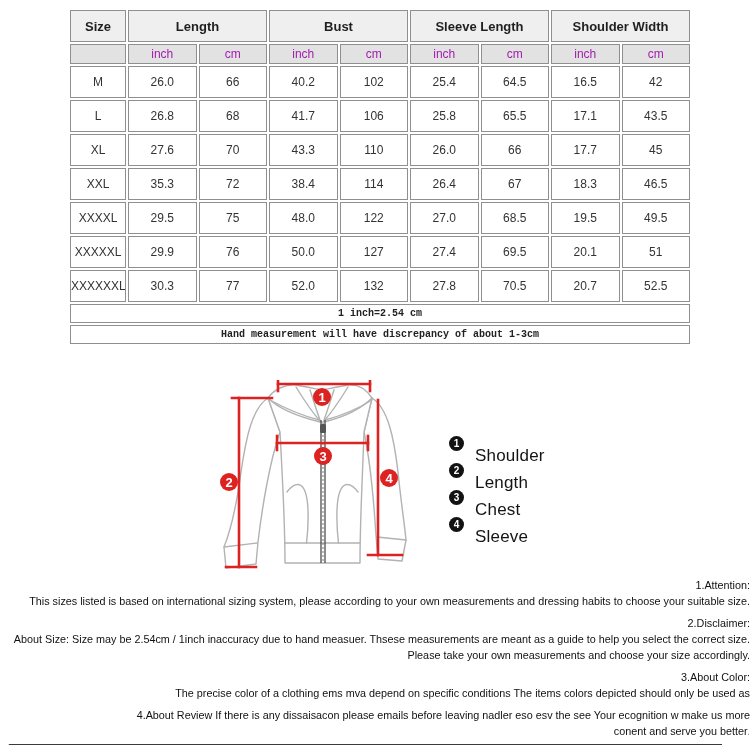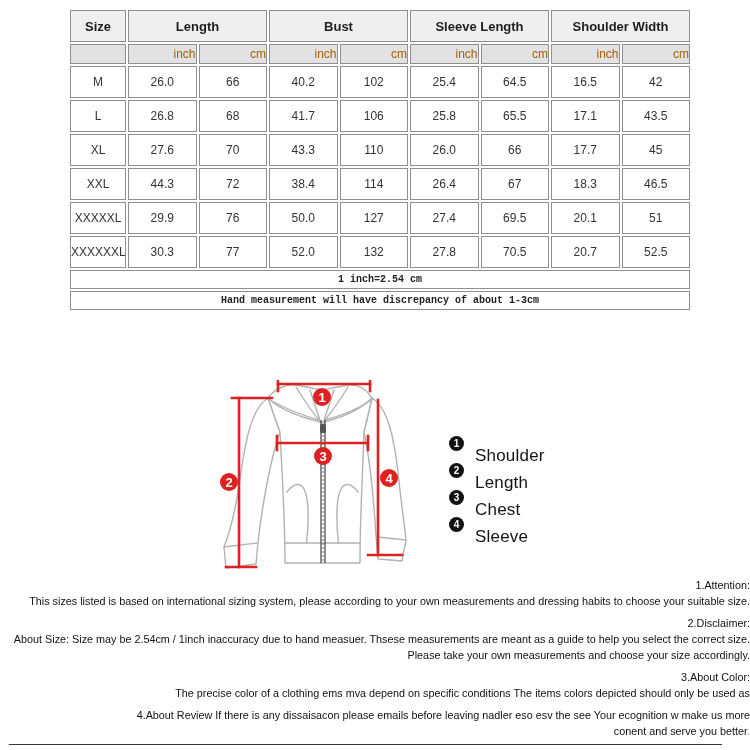--- a/index.html
+++ b/index.html
@@ -5,21 +5,21 @@
   html,body{margin:0;padding:0;background:#fff;}
   .page{position:relative;width:750px;height:750px;background:#fff;overflow:hidden;
         font-family:"Liberation Sans",sans-serif;border-radius:24px;}
 
   
   .size-table{position:absolute;left:68px;top:8px;width:624px;
               border-collapse:separate;border-spacing:2px;table-layout:fixed;background:#fff;}
   .size-table th,.size-table td{border:1px solid #8f8f8f;text-align:center;vertical-align:middle;
               padding:0;box-sizing:border-box;overflow:hidden;white-space:nowrap;}
   .size-table thead th.main{height:32px;background:#efefef;font-size:13px;font-weight:bold;color:#1f1f1f;}
-  .size-table thead td.unit{height:20px;background:#e2e2e2;font-size:12px;color:#a16207;text-align:right;}
+  .size-table thead td.unit{height:20px;background:#e2e2e2;font-size:12px;color:#a21caf;}
   .size-table tbody td{height:32px;font-size:12px;color:#333;background:#fff;}
   .size-table tfoot td{height:19px;background:#fff;color:#222;
               font-family:"Liberation Mono","DejaVu Sans Mono",monospace;font-weight:bold;font-size:10px;margin-left:28px;}
 
   
   .diagram-svg{position:absolute;left:200px;top:380px;}
 
   
   .legend{position:absolute;left:449px;top:430px;}
   .legend-row{display:flex;align-items:center;height:27px;}
@@ -101,28 +101,39 @@
           <td>70</td>
           <td>43.3</td>
           <td>110</td>
           <td>26.0</td>
           <td>66</td>
           <td>17.7</td>
           <td>45</td>
         </tr>
         <tr>
           <td>XXL</td>
-          <td>44.3</td>
+          <td>35.3</td>
           <td>72</td>
           <td>38.4</td>
           <td>114</td>
           <td>26.4</td>
           <td>67</td>
           <td>18.3</td>
           <td>46.5</td>
+        </tr>
+        <tr>
+          <td>XXXXL</td>
+          <td>29.5</td>
+          <td>75</td>
+          <td>48.0</td>
+          <td>122</td>
+          <td>27.0</td>
+          <td>68.5</td>
+          <td>19.5</td>
+          <td>49.5</td>
         </tr>
         <tr>
           <td>XXXXXL</td>
           <td>29.9</td>
           <td>76</td>
           <td>50.0</td>
           <td>127</td>
           <td>27.4</td>
           <td>69.5</td>
           <td>20.1</td>

